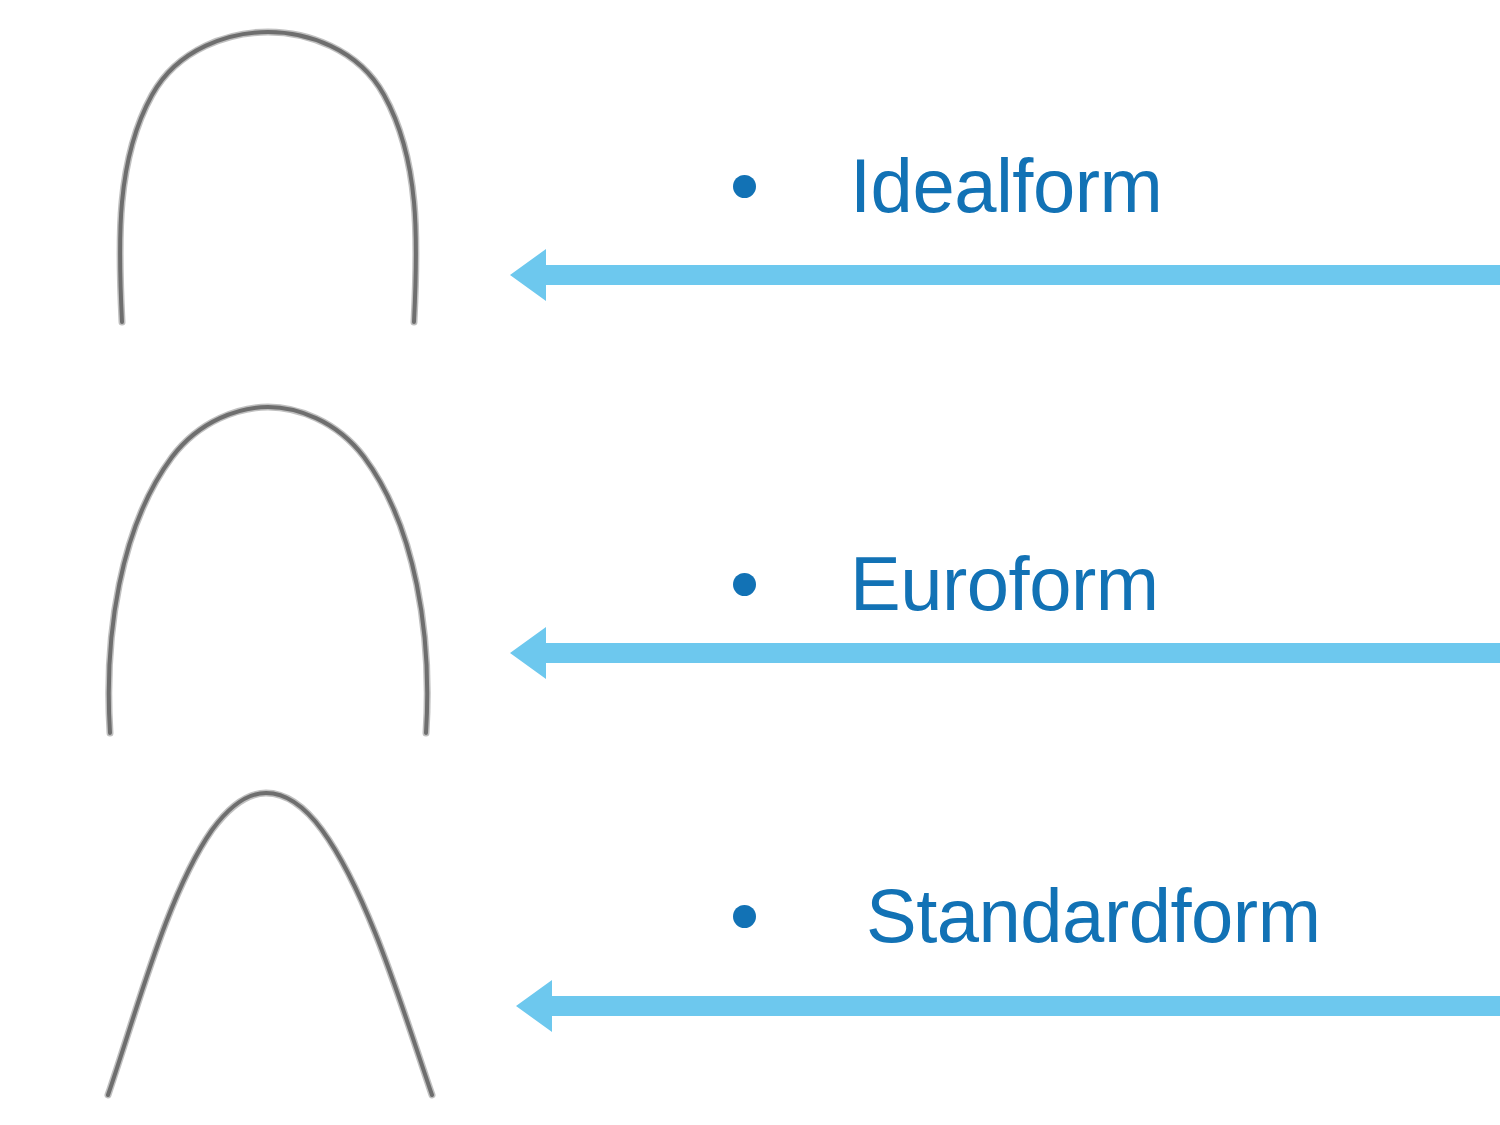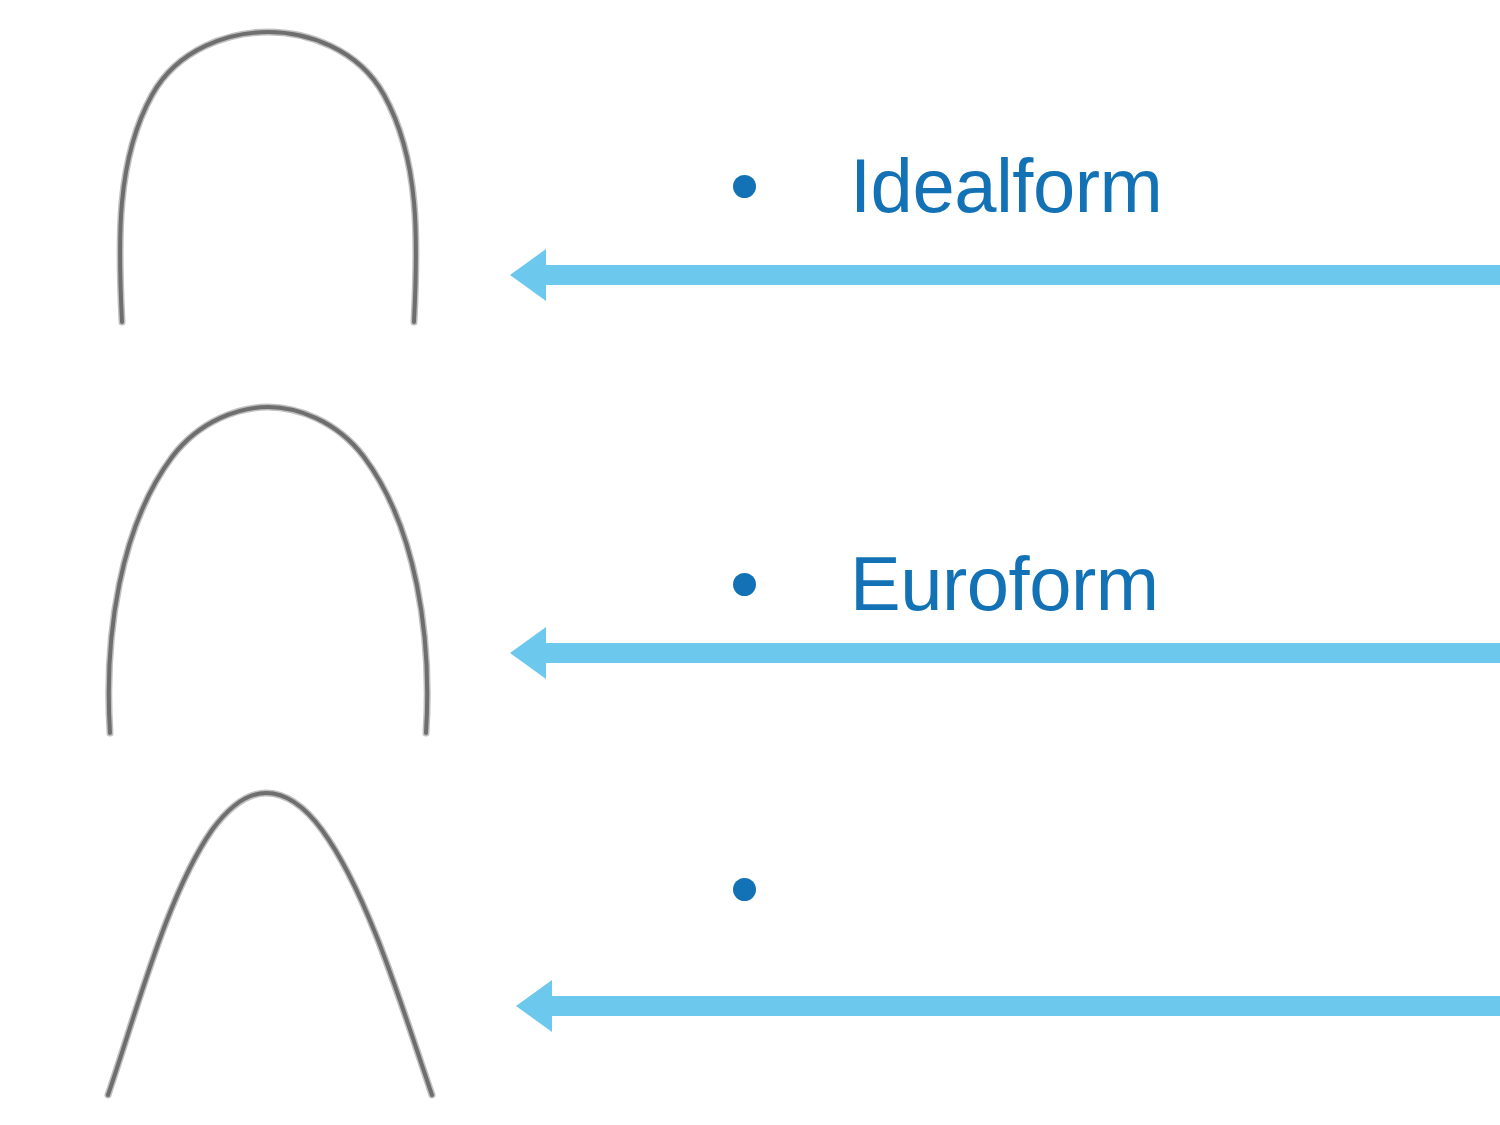--- a/index.html
+++ b/index.html
@@ -164,15 +164,16 @@
     <span class="bullet-label">Idealform</span>
   </div>
 
   <div class="bullet-row" id="bullet-row-2">
     <span class="bullet-dot"></span>
     <span class="bullet-label">Euroform</span>
   </div>
 
   <div class="bullet-row" id="bullet-row-3">
     <span class="bullet-dot"></span>
+    <span class="bullet-label">Standardform</span>
   </div>
 
 </div>
 
 </body></html>

